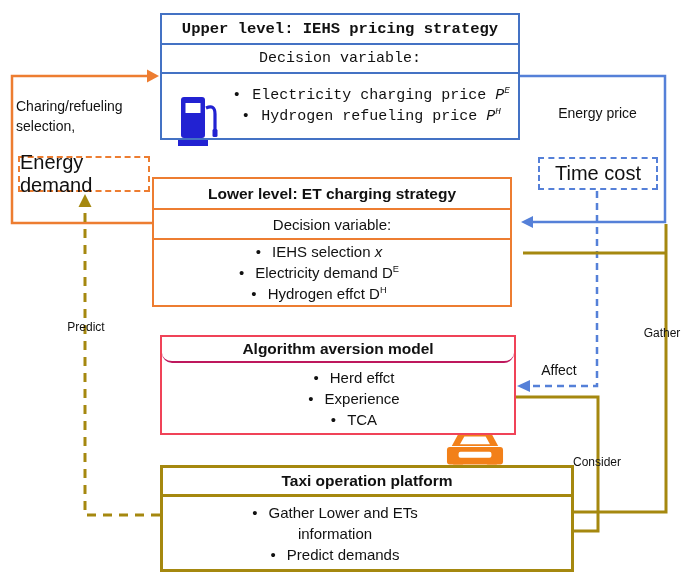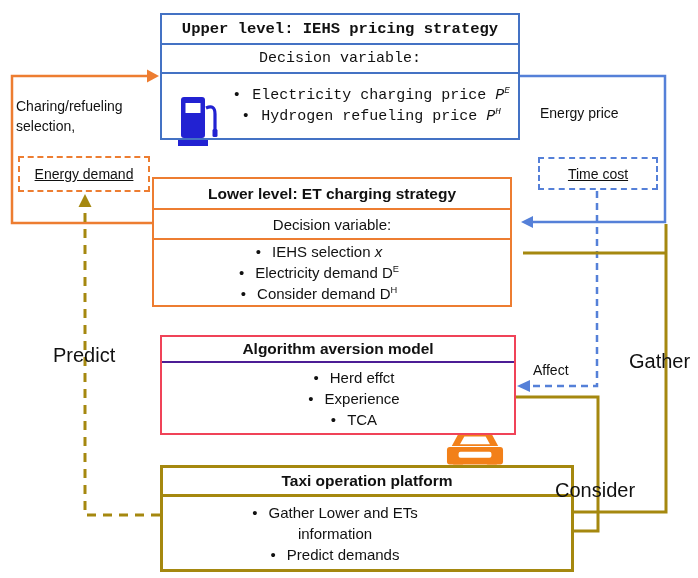--- a/index.html
+++ b/index.html
@@ -11,37 +11,37 @@
   
   .dbox{background:#fff;}
   .dbox .titlerow{font-weight:bold;font-size:15.5px;text-align:center;display:flex;align-items:center;justify-content:center;}
   .dbox .subrow{font-size:15px;text-align:center;display:flex;align-items:center;justify-content:center;}
   .dbox .content{display:flex;align-items:center;}
   .blue-b{border:2px solid #4472C4;}
   .blue-b .titlerow,.blue-b .subrow{border-bottom:2px solid #4472C4;}
   .orange-b{border:2px solid #ED7D31;}
   .orange-b .titlerow,.orange-b .subrow{border-bottom:2px solid #ED7D31;}
   .red-b{border:2px solid #F04358;}
-  .red-b .titlerow{border-bottom:2px solid #4c1d95;}
+  .red-b .titlerow{border-bottom:2px solid #be185d;border-radius:10px;}
   .olive-b{border:3px solid #A5880F;}
   .olive-b .titlerow{border-bottom:3px solid #A5880F;}
   .lines{flex:1;display:flex;flex-direction:column;justify-content:center;}
   .bline{font-size:15px;line-height:21px;text-align:center;white-space:nowrap;}
   .bline.bullet::before{content:"•";padding-right:11px;}
   .bline i{font-style:italic;}
   sup{font-size:0.62em;line-height:0;}
   .sup-i{font-style:italic;}
   
-  .dashbox{display:flex;align-items:center;justify-content:center;font-size:14px;background:#fff;text-decoration:underline;}
+  .dashbox{display:flex;align-items:center;justify-content:center;font-size:20px;background:#fff;}
   .dash-orange{border:2px dashed #ED7D31;}
   .dash-blue{border:2px dashed #5580D8;}
   
   .lbl{font-size:14px;line-height:20px;}
-  .lbl.center{}
-  .flowlbl{font-size:20px;margin-top:28px;}
+  .lbl.center{text-align:center;}
+  .flowlbl{font-size:12px;}
   svg{display:block;}
   #connectors{position:absolute;left:0;top:0;pointer-events:none;}
 </style>
 </head>
 <body>
 
 <div id="canvas">
 
   <svg id="connectors" width="698" height="578" viewBox="0 0 698 578">
 
@@ -84,21 +84,21 @@
     </div>
   </div>
 
   <div class="abs dbox orange-b" style="left:152px;top:177px;width:360px;height:130px;">
     <div class="titlerow" style="height:29px;">Lower level: ET charging strategy</div>
     <div class="subrow" style="height:28px;">Decision variable:</div>
     <div class="content" style="height:65px;">
       <div class="lines" style="padding-right:58px;padding-left:32px;">
         <div class="bline bullet"><span>IEHS selection </span><i>x</i><sup></sup></div>
         <div class="bline bullet"><span>Electricity demand </span><span>D</span><sup>E</sup></div>
-        <div class="bline bullet"><span>Consider demand </span><span>D</span><sup>H</sup></div>
+        <div class="bline bullet"><span>Hydrogen effct </span><span>D</span><sup>H</sup></div>
       </div>
       <span class="abs" style="left:292px;top:243px;width:58px;height:52px;">
         <svg width="58" height="52" viewBox="0 0 60 52">
           <rect x="17" y="0" width="26" height="9" rx="1.5" fill="#F28019"></rect>
           <text x="30" y="7" text-anchor="middle" font-size="6.5" font-weight="bold" fill="#fff" font-family="Liberation Sans, sans-serif">TAXI</text>
           <path d="M13,11 h34 l7,13 h-48 z" fill="#F28019"></path>
           <path d="M19,14 h22 l4.5,8 h-31 z" fill="#fff"></path>
           <rect x="1" y="25" width="58" height="18" rx="3" fill="#F28019"></rect>
           <rect x="13" y="30" width="34" height="6" rx="2" fill="#fff"></rect>
           <rect x="7" y="43" width="11" height="6" rx="1" fill="#F28019"></rect>

